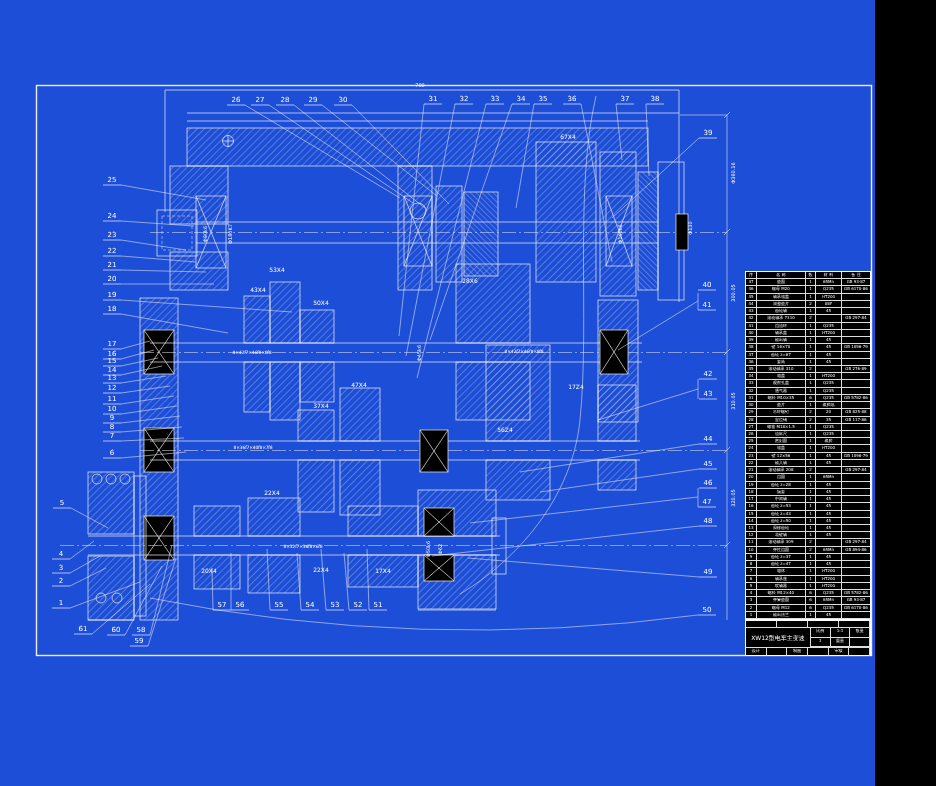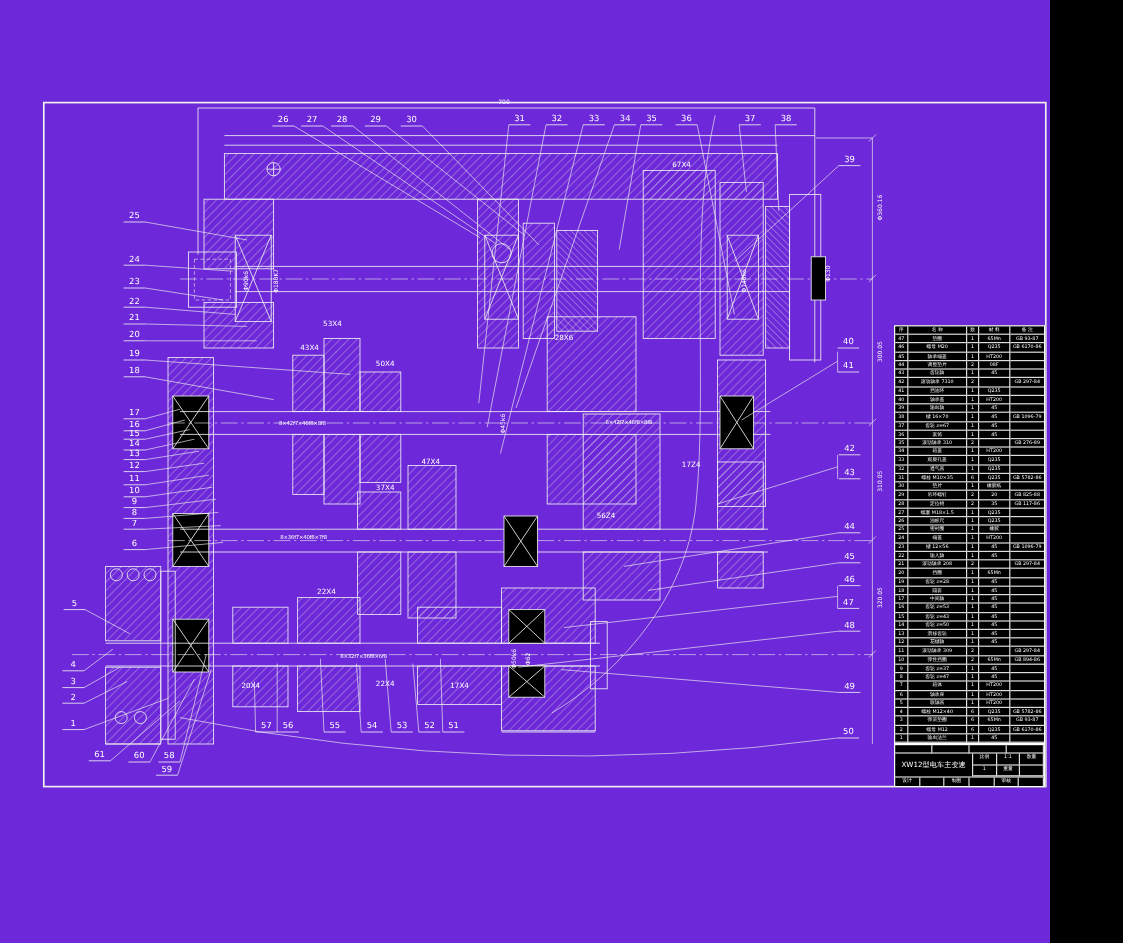--- a/index.html
+++ b/index.html
@@ -1,16 +1,16 @@
 <!DOCTYPE html>
 <html><head>
 <meta charset="utf-8">
 <style>
   html,body{margin:0;padding:0;background:#000;}
-  .stage{position:relative;width:875px;height:786px;background:#6d28d9;overflow:hidden;
+  .stage{position:relative;width:875px;height:786px;background:#1d4ed8;overflow:hidden;
          font-family:"DejaVu Sans",sans-serif;color:#fff;}
   svg{position:absolute;left:0;top:0;}
   svg line,svg path,svg rect,svg circle,svg polyline{stroke:#efefef;stroke-width:.7;fill:none;}
   svg .bd{stroke-width:1.4;}
   svg .h{fill:url(#ht);}
   svg .h2{fill:url(#ht2);}
   svg .cl{stroke-dasharray:14 3 2 3;stroke-width:.5;}
   svg .dash{stroke-dasharray:3 2;stroke-width:.5;}
   svg .ld{stroke-width:.55;}
   svg text{fill:#fff;stroke:none;font-family:"DejaVu Sans",sans-serif;}

